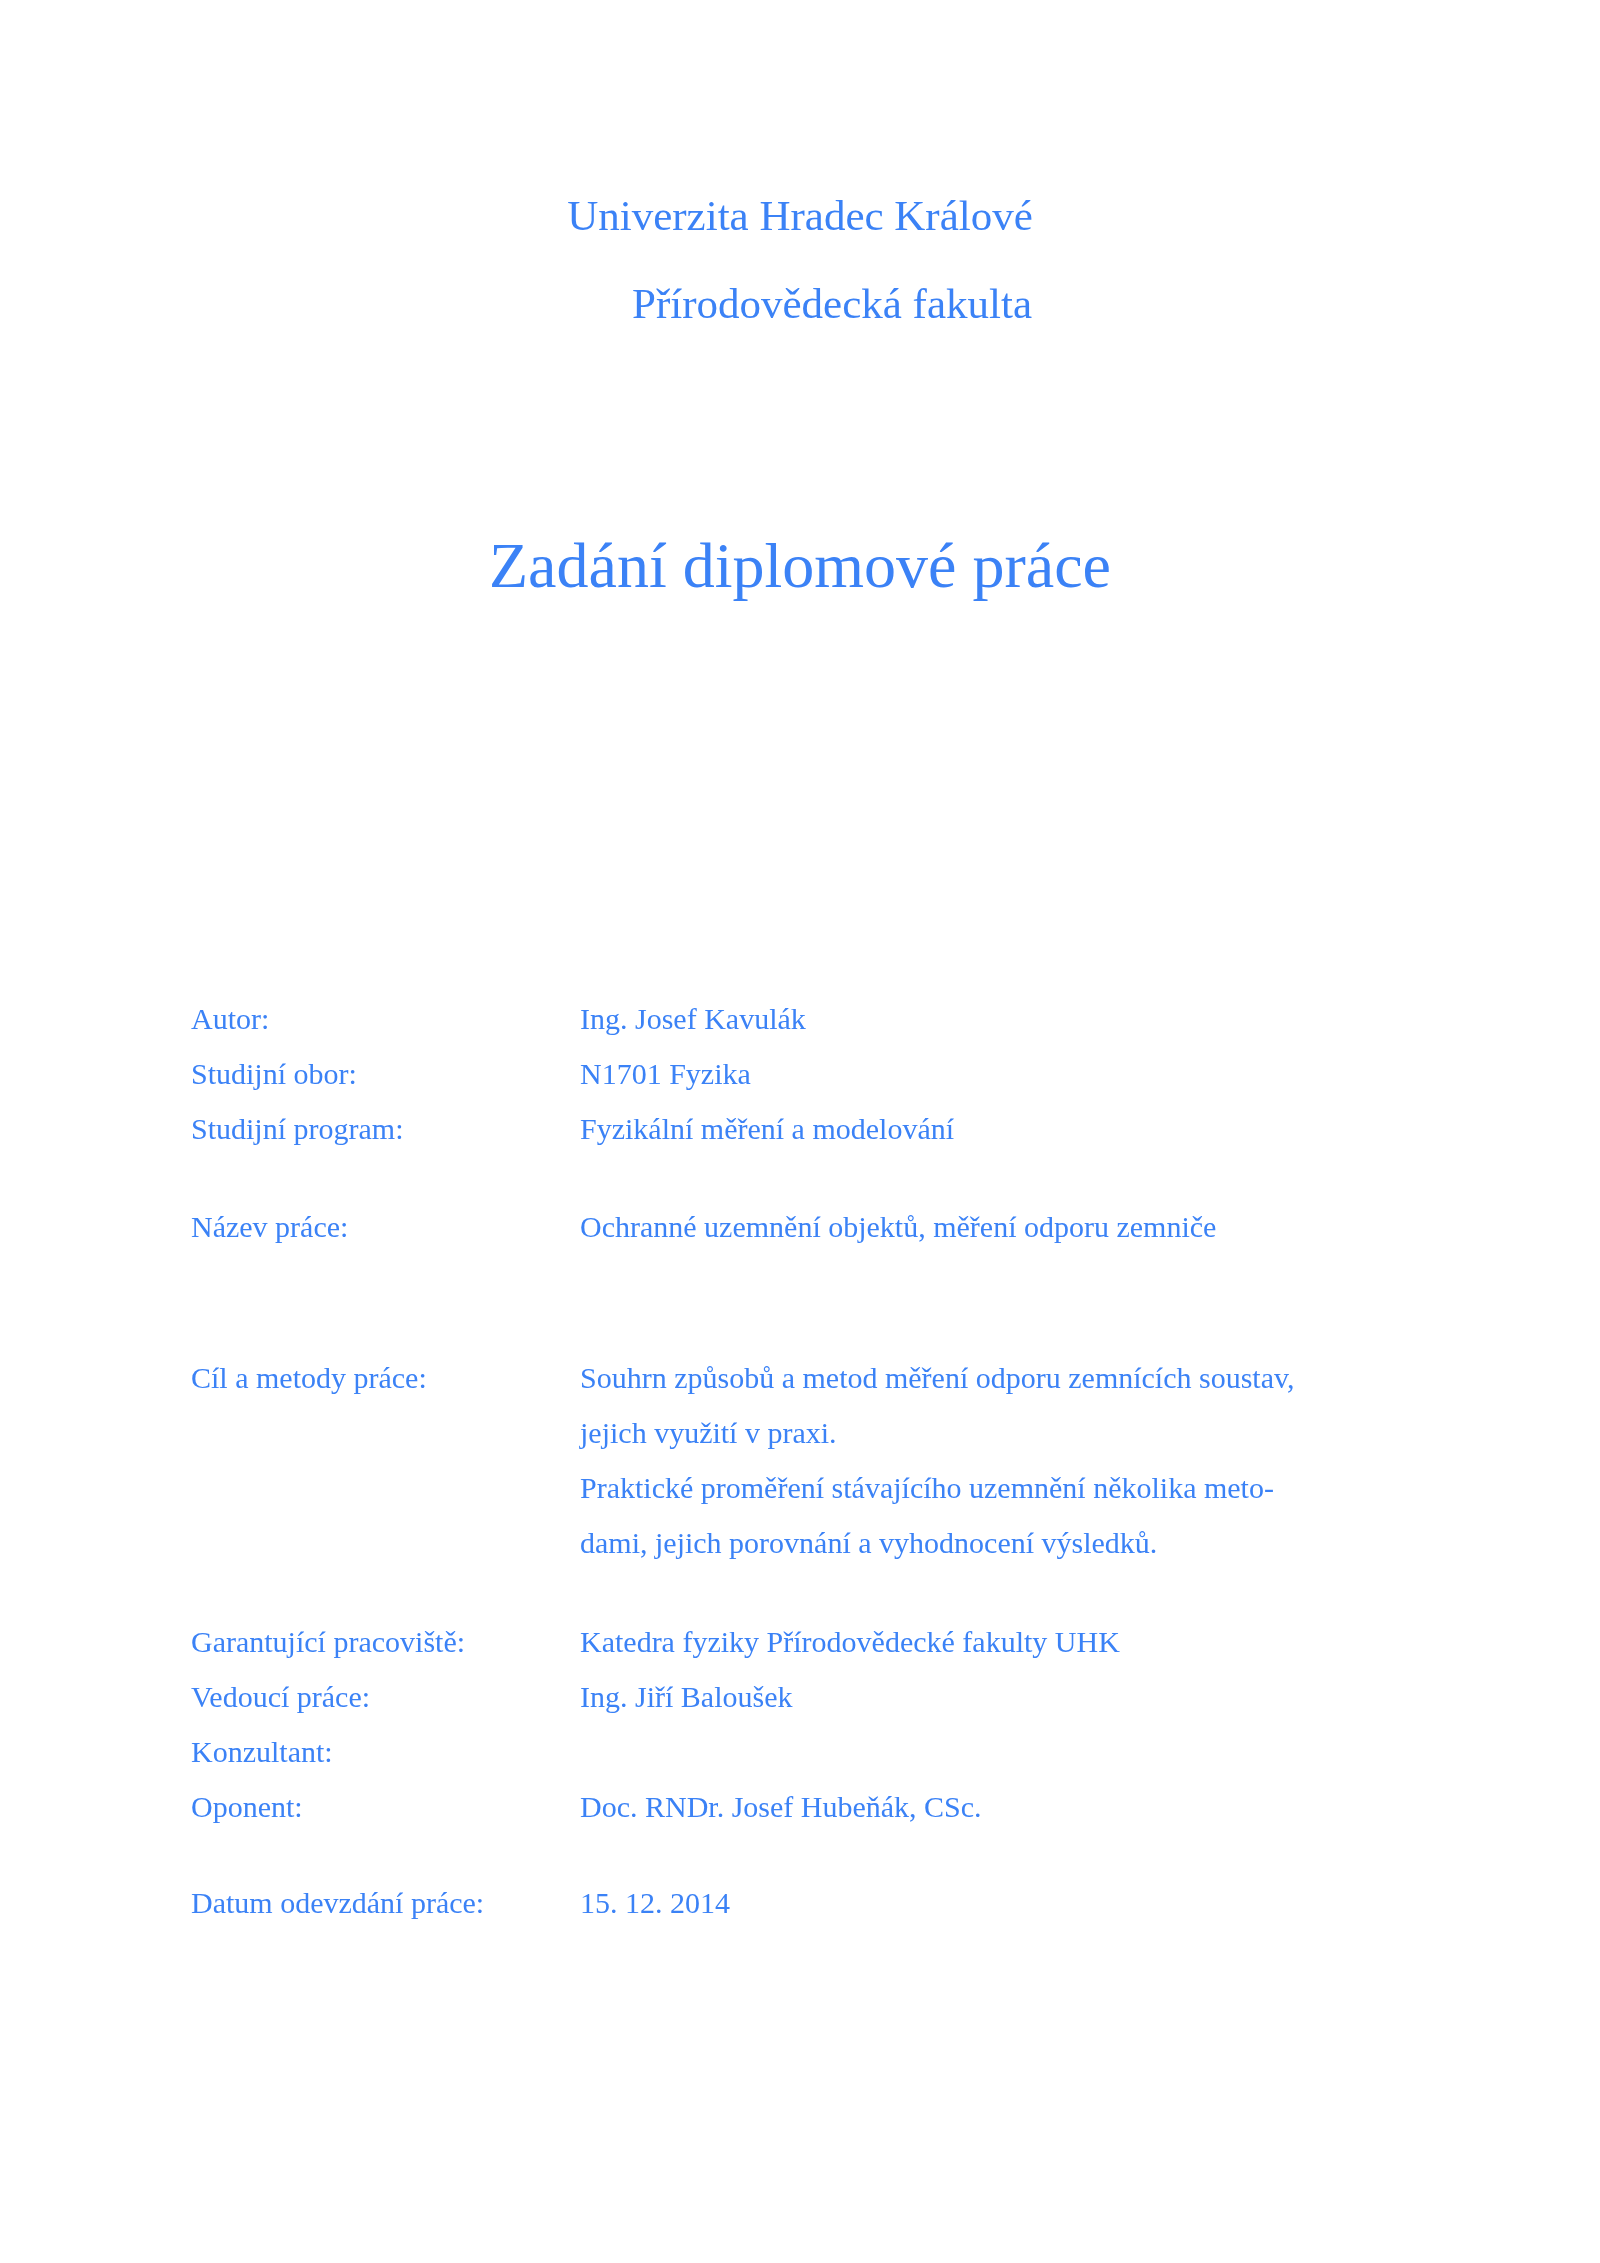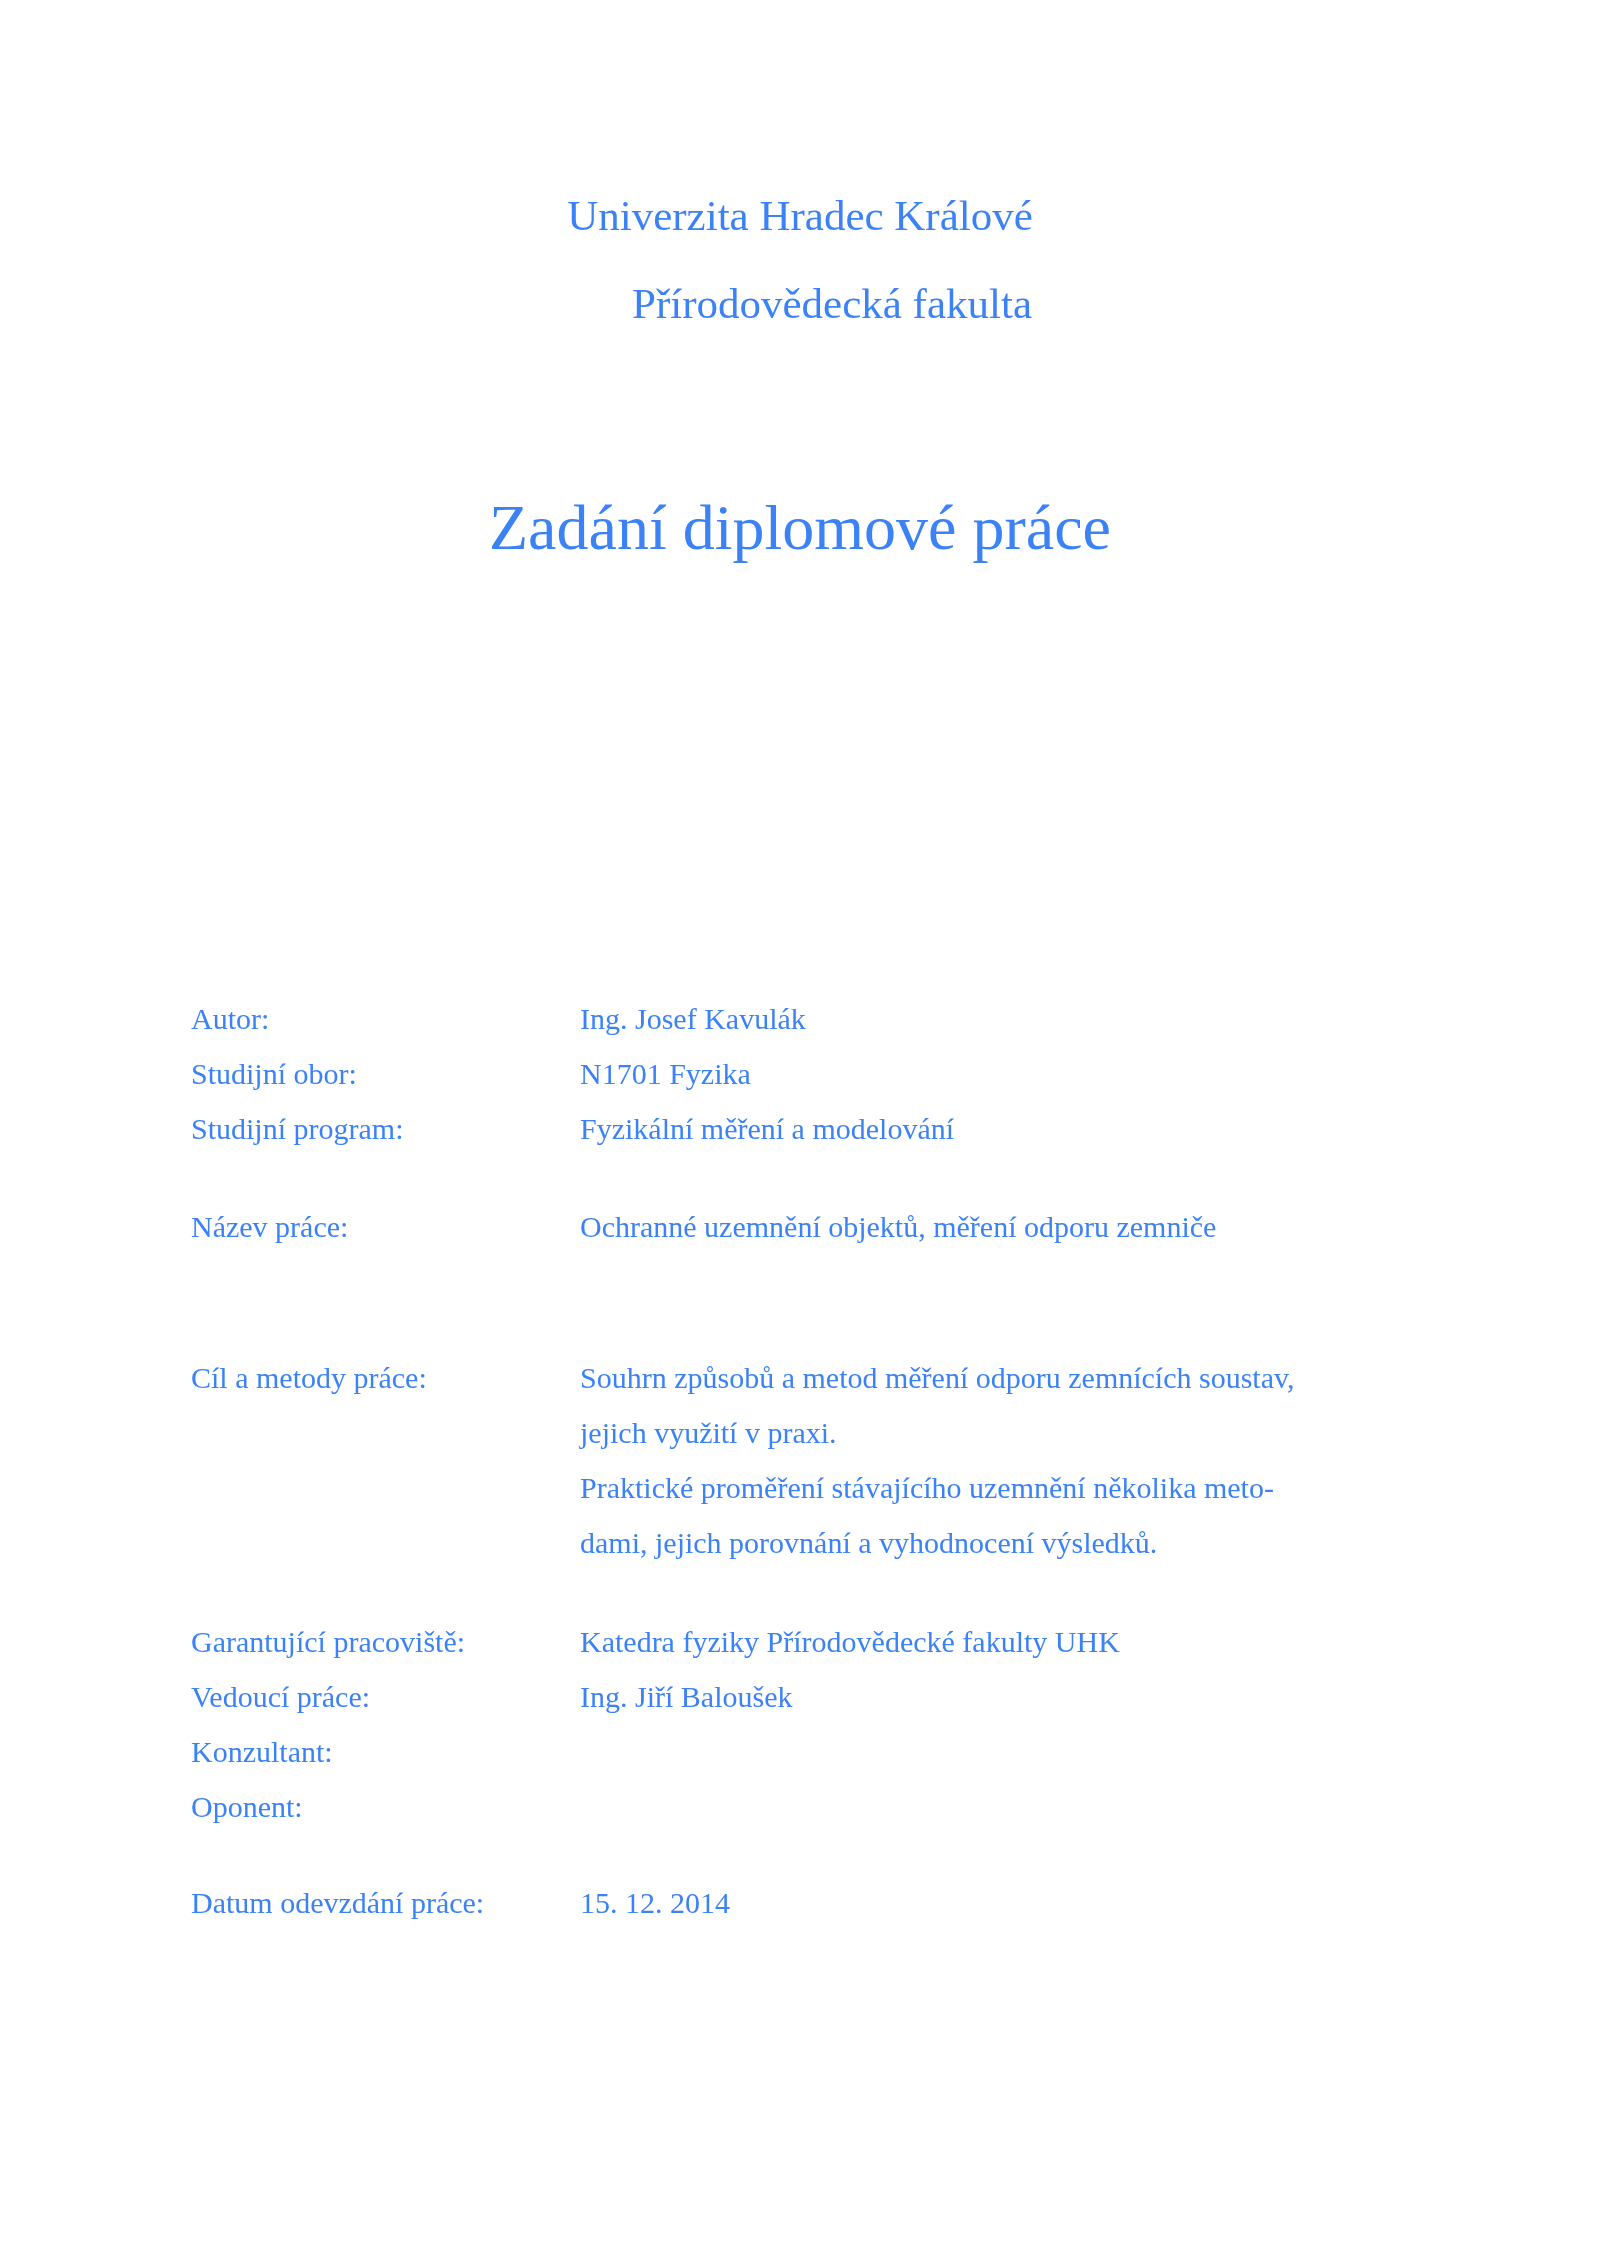--- a/index.html
+++ b/index.html
@@ -22,21 +22,21 @@
     left: 0;
     width: 1600px;
     text-align: center;
     font-size: 43px;
     line-height: 1;
     white-space: nowrap;
   }
   #hdr1 { top: 194px; }
   #hdr2 { top: 282px; padding-left: 32px; }
   .doc-title {
-    top: 496px;
+    top: 534px;
     font-size: 64px;
   }
   .group {
     position: absolute;
     left: 0;
     width: 1600px;
     font-size: 30px;
     line-height: 55px;
   }
   .glabel {
@@ -110,20 +110,21 @@
     <div class="glabel">
       <div class="line">Garantující pracoviště:</div>
       <div class="line">Vedoucí práce:</div>
       <div class="line">Konzultant:</div>
       <div class="line">Oponent:</div>
     </div>
     <div class="gvalue">
       <div class="line">Katedra fyziky Přírodovědecké fakulty UHK</div>
       <div class="line">Ing. Jiří Baloušek</div>
       <div class="line"></div>
+      <div class="line">Doc. RNDr. Josef Hubeňák, CSc.</div>
     </div>
   </div>
 
   <div class="group" id="group-datum">
     <div class="glabel">
       <div class="line">Datum odevzdání práce:</div>
     </div>
     <div class="gvalue">
       <div class="line">15. 12. 2014</div>
       <div class="line"></div>

